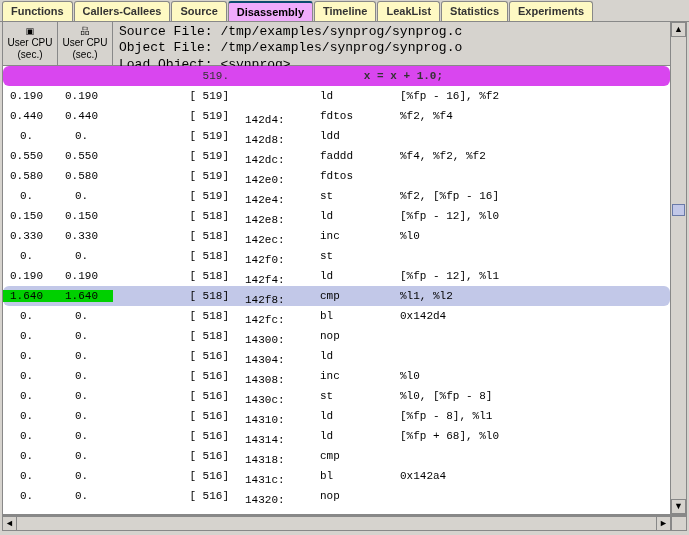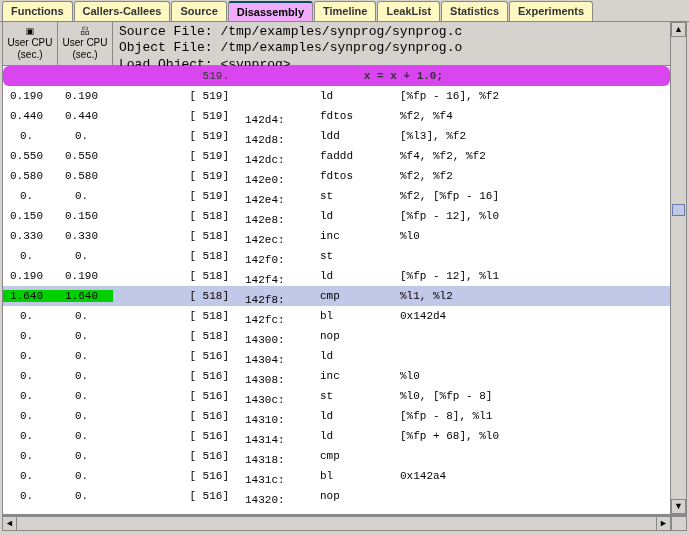--- a/index.html
+++ b/index.html
@@ -99,20 +99,21 @@
     align-items: center;
     white-space: pre;
   }
   .row.source-line {
     background: #d946ef;
     color: #333;
     border-radius: 6px;
   }
   .row.highlight {
     background: #c2c8e8;
+    border-radius: 6px;
   }
   .cell-user1, .cell-user2 {
     width: 55px;
     text-align: center;
     padding-right: 8px;
   }
   .hot .cell-user1, .hot .cell-user2 {
     background: #00d000;
   }
   .cell-lineno {
@@ -231,23 +232,23 @@
       </div>
       <div class="file-info"><span>Source File: /tmp/examples/synprog/synprog.c</span>
 <span>Object File: /tmp/examples/synprog/synprog.o</span>
 <span>Load Object: &lt;synprog&gt;</span></div>
     </div>
 
     <div class="body-scroll" id="body">
         <div class="row source-line"><span class="cell-user1"></span><span class="cell-user2"></span><span class="cell-lineno">519.</span><span class="src-text">                  x = x + 1.0;</span></div>
         <div class="row"><span class="cell-user1">0.190</span><span class="cell-user2">0.190</span><span class="cell-lineno">[ 519]</span><span class="cell-addr">142d4:</span><span class="cell-instr">ld</span><span class="cell-ops">[%fp - 16], %f2</span></div>
         <div class="row"><span class="cell-user1">0.440</span><span class="cell-user2">0.440</span><span class="cell-lineno">[ 519]</span><span class="cell-addr">142d8:</span><span class="cell-instr">fdtos</span><span class="cell-ops">%f2, %f4</span></div>
-        <div class="row"><span class="cell-user1">0.</span><span class="cell-user2">0.</span><span class="cell-lineno">[ 519]</span><span class="cell-addr">142dc:</span><span class="cell-instr">ldd</span><span class="cell-ops">[%l3], %f2</span></div>
+        <div class="row"><span class="cell-user1">0.</span><span class="cell-user2">0.</span><span class="cell-lineno">[ 519]</span><span class="cell-addr">142dc:</span><span class="cell-instr">ldd</span></div>
         <div class="row"><span class="cell-user1">0.550</span><span class="cell-user2">0.550</span><span class="cell-lineno">[ 519]</span><span class="cell-addr">142e0:</span><span class="cell-instr">faddd</span><span class="cell-ops">%f4, %f2, %f2</span></div>
-        <div class="row"><span class="cell-user1">0.580</span><span class="cell-user2">0.580</span><span class="cell-lineno">[ 519]</span><span class="cell-addr">142e4:</span><span class="cell-instr">fdtos</span><span class="cell-ops">%f2, %f2</span></div>
+        <div class="row"><span class="cell-user1">0.580</span><span class="cell-user2">0.580</span><span class="cell-lineno">[ 519]</span><span class="cell-addr">142e4:</span><span class="cell-instr">fdtos</span></div>
         <div class="row"><span class="cell-user1">0.</span><span class="cell-user2">0.</span><span class="cell-lineno">[ 519]</span><span class="cell-addr">142e8:</span><span class="cell-instr">st</span><span class="cell-ops">%f2, [%fp - 16]</span></div>
         <div class="row"><span class="cell-user1">0.150</span><span class="cell-user2">0.150</span><span class="cell-lineno">[ 518]</span><span class="cell-addr">142ec:</span><span class="cell-instr">ld</span><span class="cell-ops">[%fp - 12], %l0</span></div>
         <div class="row"><span class="cell-user1">0.330</span><span class="cell-user2">0.330</span><span class="cell-lineno">[ 518]</span><span class="cell-addr">142f0:</span><span class="cell-instr">inc</span><span class="cell-ops">%l0</span></div>
         <div class="row"><span class="cell-user1">0.</span><span class="cell-user2">0.</span><span class="cell-lineno">[ 518]</span><span class="cell-addr">142f4:</span><span class="cell-instr">st</span></div>
         <div class="row"><span class="cell-user1">0.190</span><span class="cell-user2">0.190</span><span class="cell-lineno">[ 518]</span><span class="cell-addr">142f8:</span><span class="cell-instr">ld</span><span class="cell-ops">[%fp - 12], %l1</span></div>
         <div class="row hot highlight"><span class="cell-user1">1.640</span><span class="cell-user2">1.640</span><span class="cell-lineno">[ 518]</span><span class="cell-addr">142fc:</span><span class="cell-instr">cmp</span><span class="cell-ops">%l1, %l2</span></div>
         <div class="row"><span class="cell-user1">0.</span><span class="cell-user2">0.</span><span class="cell-lineno">[ 518]</span><span class="cell-addr">14300:</span><span class="cell-instr">bl</span><span class="cell-ops">0x142d4</span></div>
         <div class="row"><span class="cell-user1">0.</span><span class="cell-user2">0.</span><span class="cell-lineno">[ 518]</span><span class="cell-addr">14304:</span><span class="cell-instr">nop</span><span class="cell-ops"></span></div>
         <div class="row"><span class="cell-user1">0.</span><span class="cell-user2">0.</span><span class="cell-lineno">[ 516]</span><span class="cell-addr">14308:</span><span class="cell-instr">ld</span></div>
         <div class="row"><span class="cell-user1">0.</span><span class="cell-user2">0.</span><span class="cell-lineno">[ 516]</span><span class="cell-addr">1430c:</span><span class="cell-instr">inc</span><span class="cell-ops">%l0</span></div>

